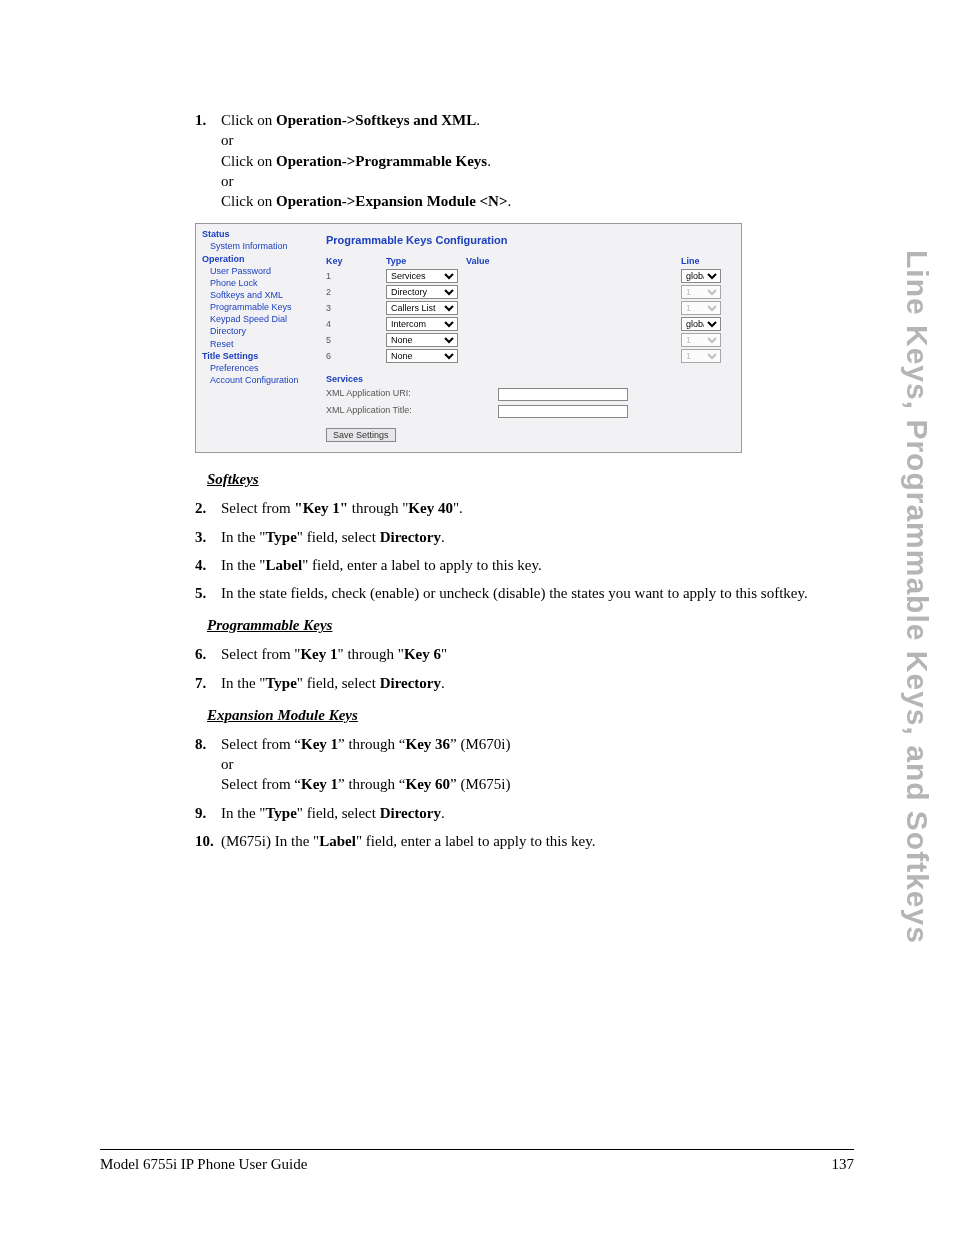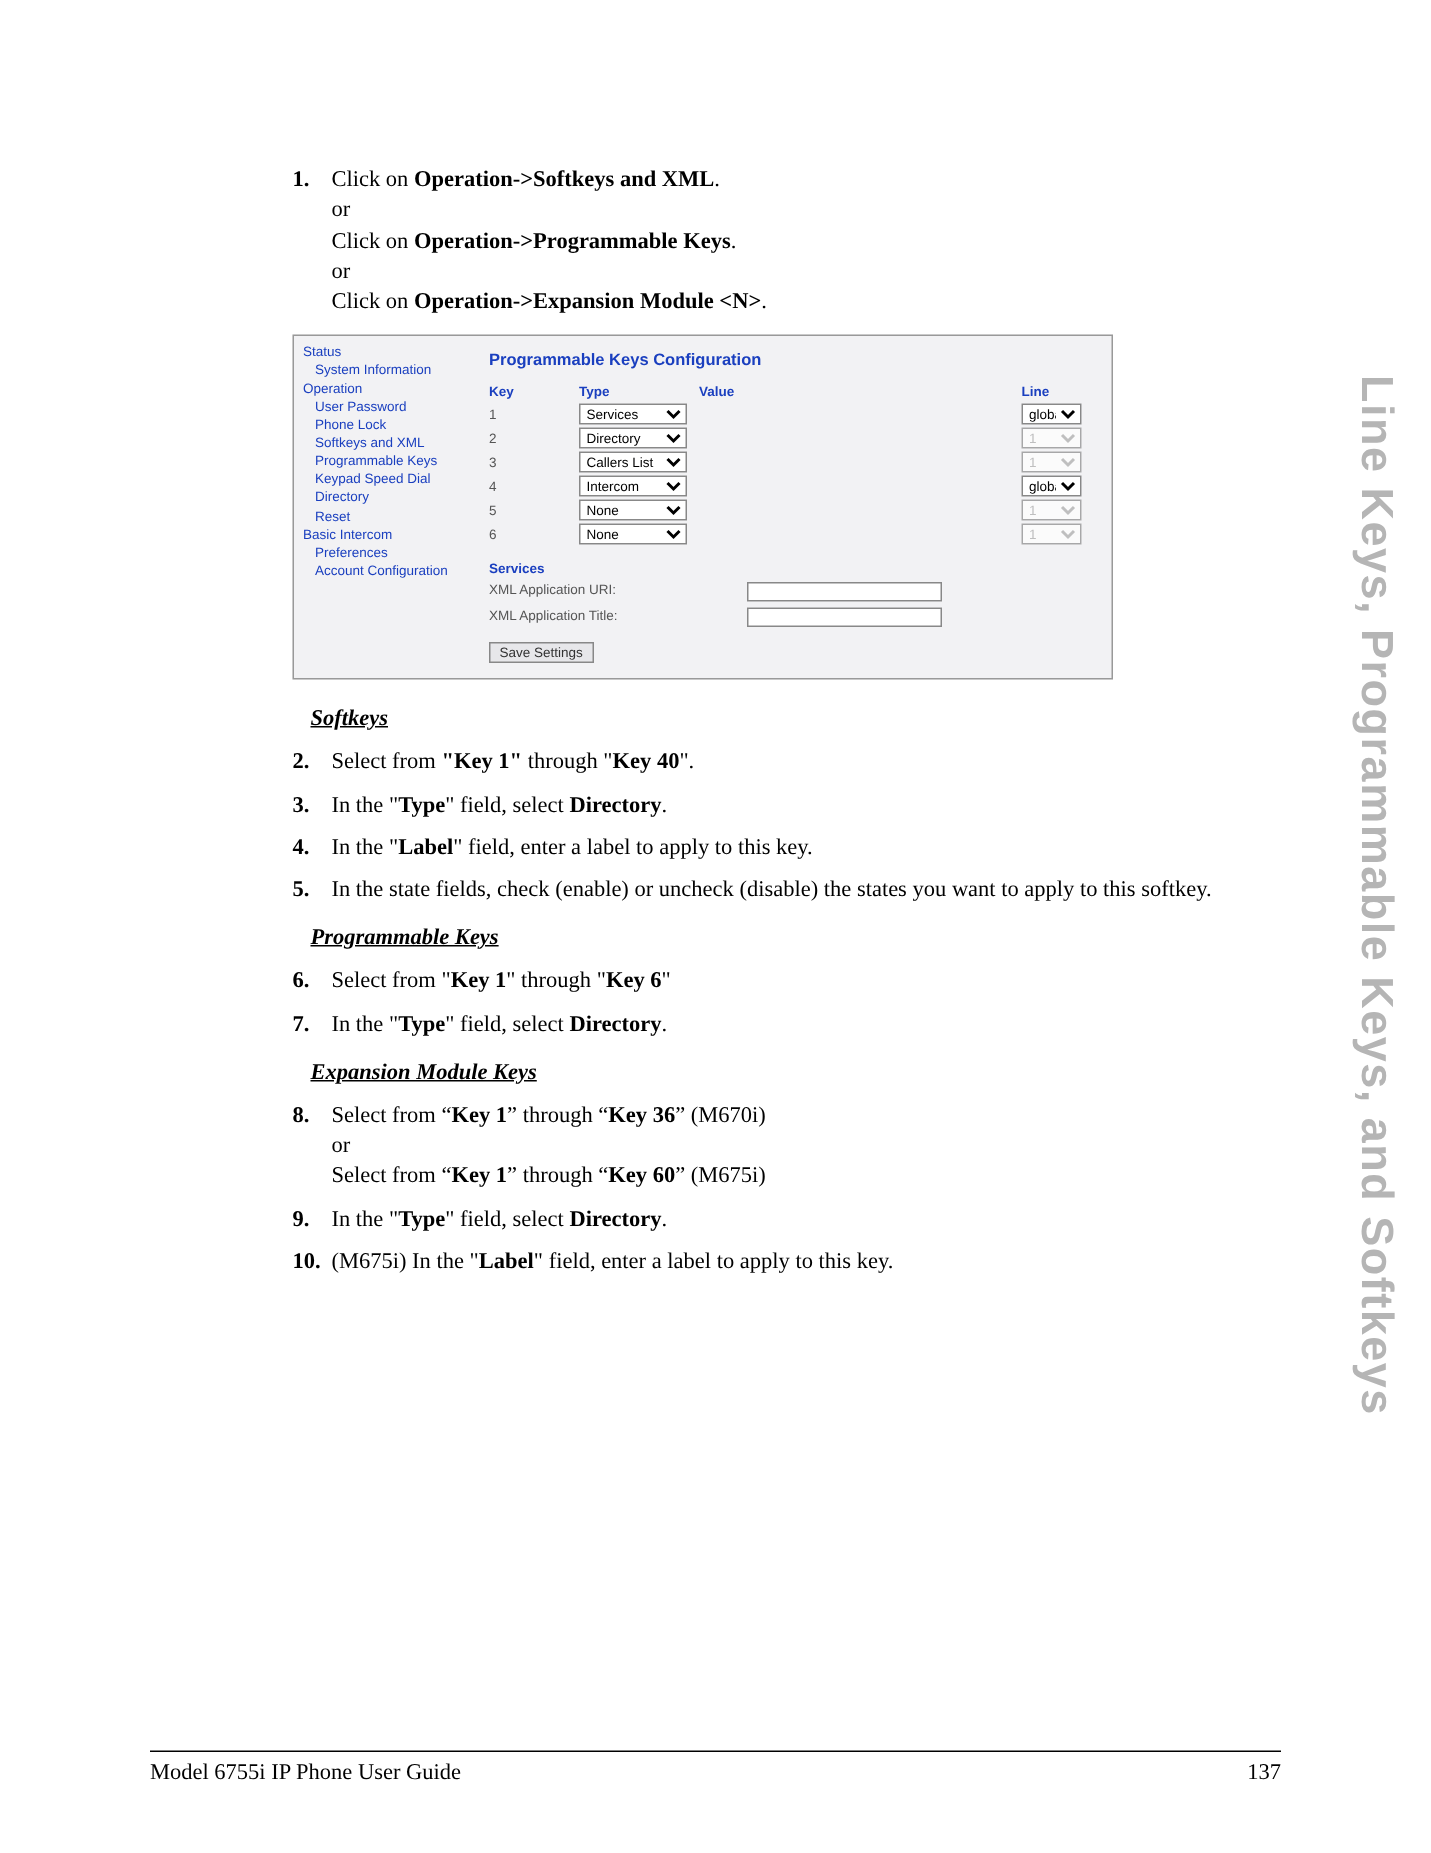--- a/index.html
+++ b/index.html
@@ -64,21 +64,21 @@
     display: flex;
   }
   .ss-nav {
     width: 120px;
     padding: 4px 4px 10px 6px;
     font-size: 9px;
     color: #1a3fbf;
     line-height: 1.35;
   }
   .ss-nav .hdr {
-    font-weight: normal;
+    font-weight: bold;
     color: #1a3fbf;
   }
   .ss-nav .item {
     padding-left: 8px;
     color: #1a3fbf;
   }
   .ss-main {
     flex: 1;
     padding: 10px 10px 10px 0;
   }
@@ -155,21 +155,21 @@
     font-size: 8px;
     padding: 0 4px;
     vertical-align: middle;
     color: #333;
     line-height: 12px;
   }
   .footer {
     position: absolute;
     left: 100px;
     right: 100px;
-    bottom: 44px;
+    bottom: 62px;
     border-top: 1px solid #000;
     padding-top: 6px;
     display: flex;
     justify-content: space-between;
     font-size: 15px;
   }
 </style>
 </head>
 <body>
 
@@ -196,21 +196,21 @@
         <div class="hdr">Status</div>
         <div class="item">System Information</div>
         <div class="hdr">Operation</div>
         <div class="item">User Password</div>
         <div class="item">Phone Lock</div>
         <div class="item">Softkeys and XML</div>
         <div class="item">Programmable Keys</div>
         <div class="item">Keypad Speed Dial</div>
         <div class="item">Directory</div>
         <div class="item">Reset</div>
-        <div class="hdr">Basic Intercom</div>
+        <div class="hdr">Title Settings</div>
         <div class="item">Preferences</div>
         <div class="item">Account Configuration</div>
       </div>
       <div class="ss-main">
         <div class="ss-title">Programmable Keys Configuration</div>
         <table class="ss-table">
           <tbody>
               <tr>
             <th style="width:60px">Key</th>
             <th style="width:80px">Type</th>

